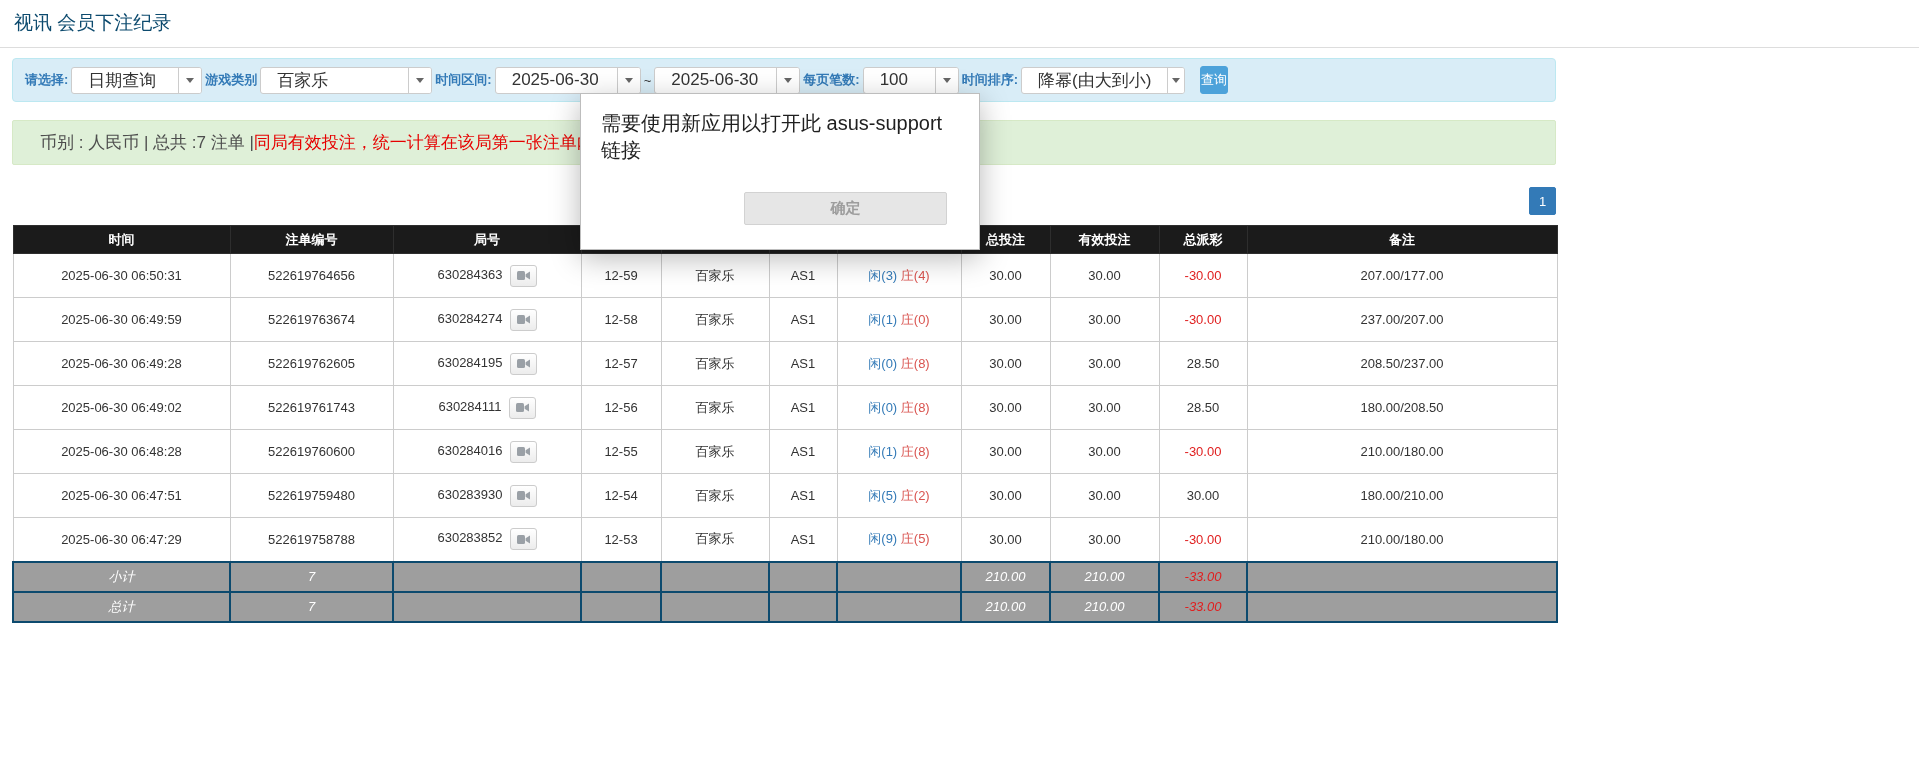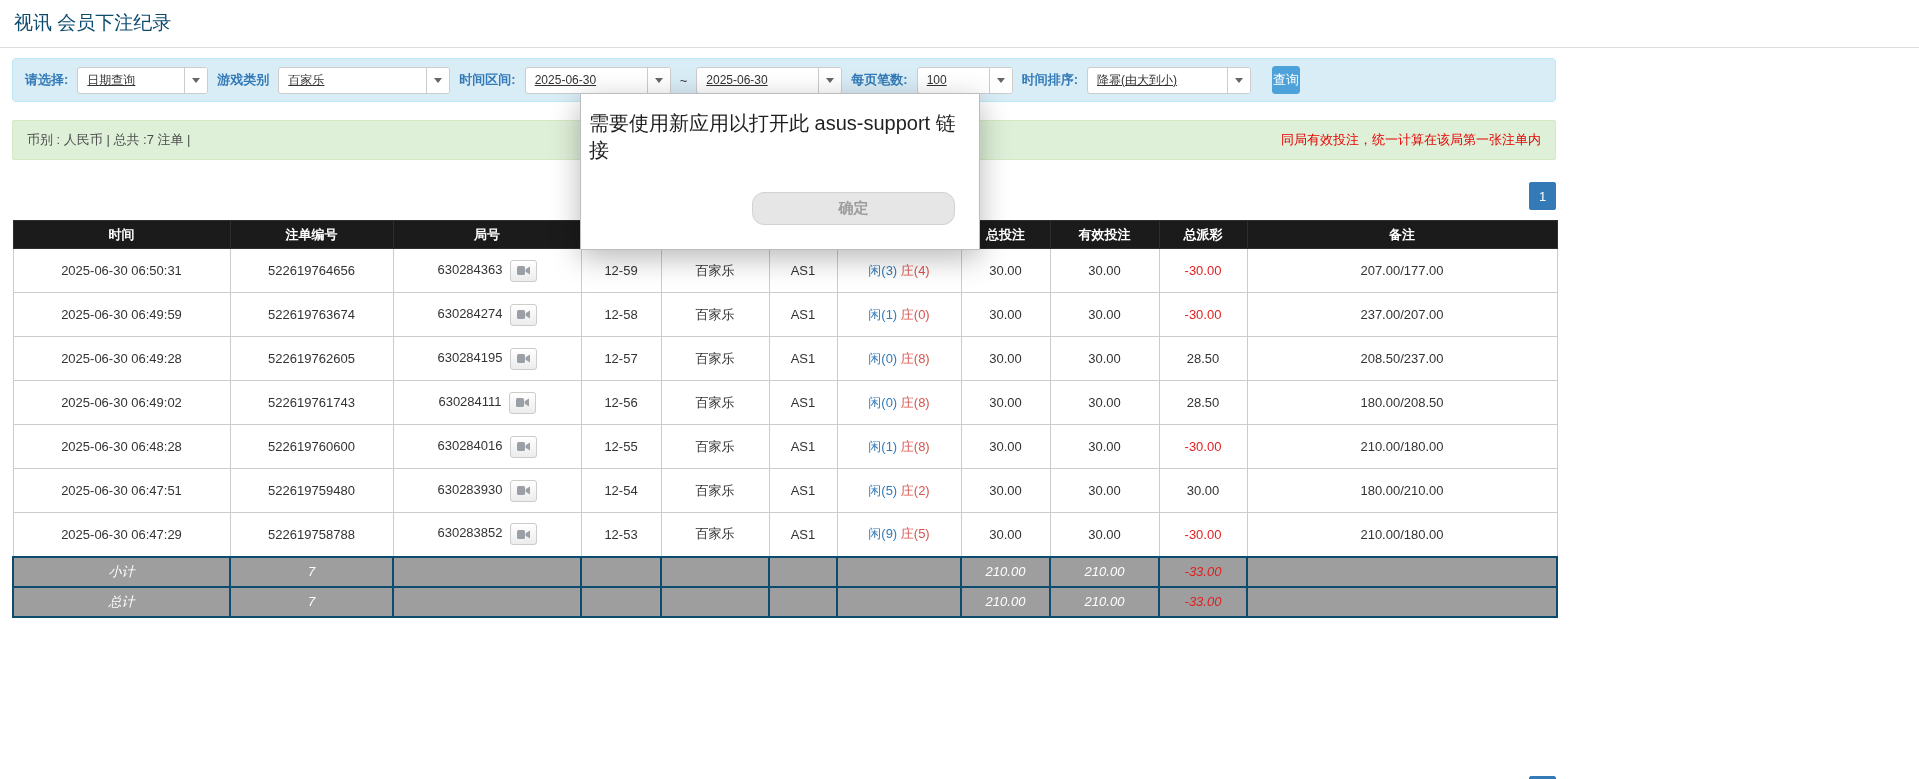--- a/index.html
+++ b/index.html
@@ -12,42 +12,42 @@
   
   .page-header { padding:10px 14px 11px; border-bottom:1px solid #ddd; }
   .page-title { font-size:19px; font-weight:400; color:#0c4a6e; margin:0; }
 
   
   .content { margin:10px 12px 0; width:1544px; }
 
   
   .filter-bar {
     background:var(--filter-bg,#d9edf7); border:1px solid var(--filter-border,#bce8f1);
-    border-radius:4px; padding:7px 12px; display:flex; align-items:center; gap:9px;
+    border-radius:4px; padding:7px 12px; display:flex; align-items:center; gap:3px;
   }
   .flabel { color:var(--accent-blue,#337ab7); font-size:13px; font-weight:bold; white-space:nowrap; }
   .combo {
     display:flex; align-items:stretch; background:#fff; border:1px solid #ccc;
     border-radius:3px; height:27px; overflow:hidden;
   }
-  .combo-value { flex:1; display:flex; align-items:center; padding:0 9px; font-size:12px; color:#333; white-space:nowrap;text-decoration:underline; }
+  .combo-value { flex:1; display:flex; align-items:center; padding:0 16px; font-size:17px; color:#333; white-space:nowrap; }
   .combo-toggle { width:23px; border-left:1px solid #ccc; display:flex; align-items:center; justify-content:center; background:#fff; }
   .caret { width:0; height:0; border-left:4px solid transparent; border-right:4px solid transparent; border-top:5px solid #666; }
   .w-select{width:131px}.w-game{width:172px}.w-date{width:146px}.w-size{width:96px}.w-sort{width:164px}
   .tilde { font-size:13px; color:#333; }
   .search-btn {
     background:var(--search-button-blue,#4da2da); color:#fff; border:1px solid var(--search-button-blue,#4da2da);
     border-radius:3px; height:28px; padding:0 0; font-size:13px; cursor:pointer;margin-left:12px;
   }
 
   
   .summary-bar {
     margin-top:18px; background:var(--summary-bg,#dff0d8); border:1px solid var(--summary-border,#d6e9c6);
-    border-radius:2px; padding:10px 14px; display:flex; justify-content:space-between; align-items:center;
-    font-size:13px;
+    border-radius:2px; padding:10px 27px; display:flex; justify-content:flex-start; align-items:center;
+    font-size:17px;
   }
   .summary-left { color:var(--summary-text,#4d4d4d); }
   .summary-right { color:var(--warning-red,#e60000); }
 
   
   .pager { display:flex; justify-content:flex-end; }
   .pager.top { margin:22px 0 10px; }
   .pager.bottom { margin-top:158px; }
   .page-btn {
     min-width:27px; height:28px; display:flex; align-items:center; justify-content:center;
@@ -73,27 +73,27 @@
   .icon-btn {
     display:inline-flex; align-items:center; justify-content:center;
     width:27px; height:22px; border:1px solid #ccc; border-radius:3px;
     background:linear-gradient(#ffffff,#ececec); margin-left:7px; vertical-align:middle; cursor:pointer; padding:0;
   }
 
   
   .app-dialog {
     position:absolute; left:580px; top:93px; width:400px; height:157px;
     background:#fff; border:1px solid #bdbdbd; box-shadow:0 8px 28px rgba(0,0,0,.28);
-    z-index:50; padding:16px 8px;
+    z-index:50; padding:16px 20px;
   }
   .dialog-msg { font-size:20px; color:#1f1f1f; line-height:1.35; }
   .dialog-btn {
-    position:absolute; right:24px; bottom:24px; width:203px; height:33px;
+    position:absolute; right:32px; bottom:24px; width:203px; height:33px;
     background:#e6e6e6; border:1px solid #d2d2d2; color:#9d9d9d;
-    font-size:15px; font-weight:bold; border-radius:12px; font-family:inherit;
+    font-size:15px; font-weight:bold; border-radius:2px; font-family:inherit;
   }
 </style>
 </head>
 <body>
 
 <div class="page-header">
   <h1 class="page-title">视讯 会员下注纪录</h1>
 </div>
 
 <div class="content">

